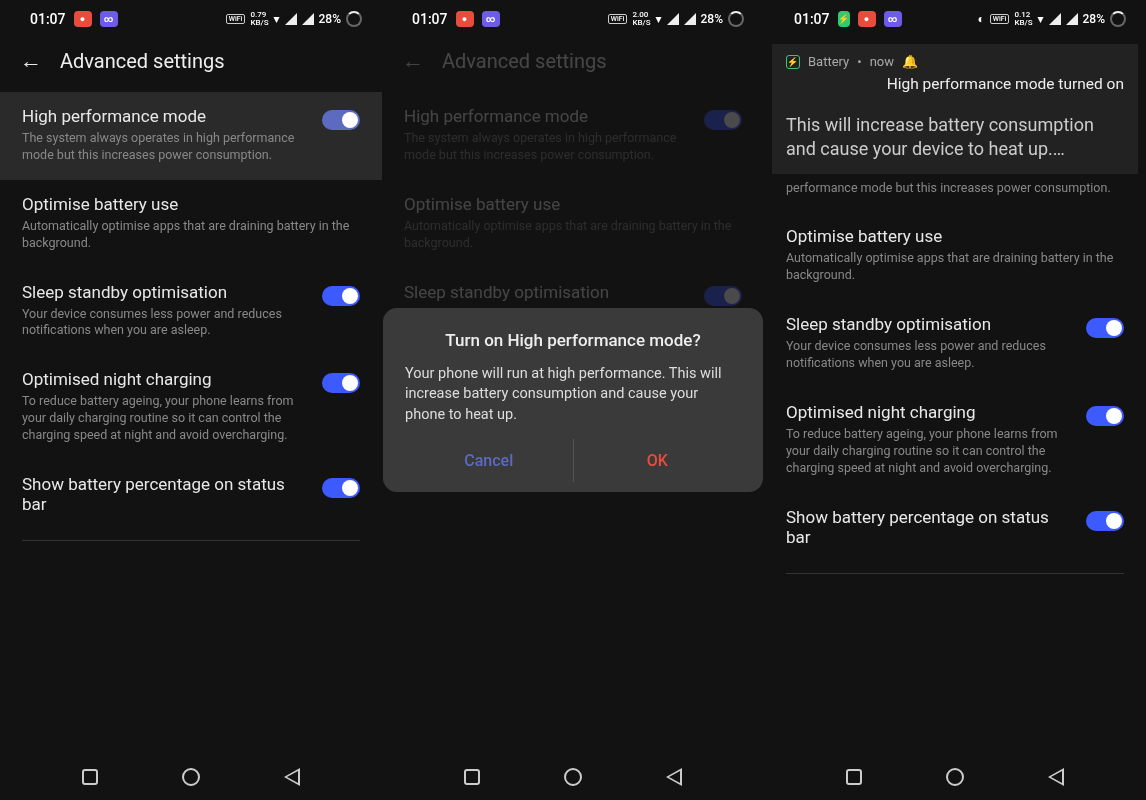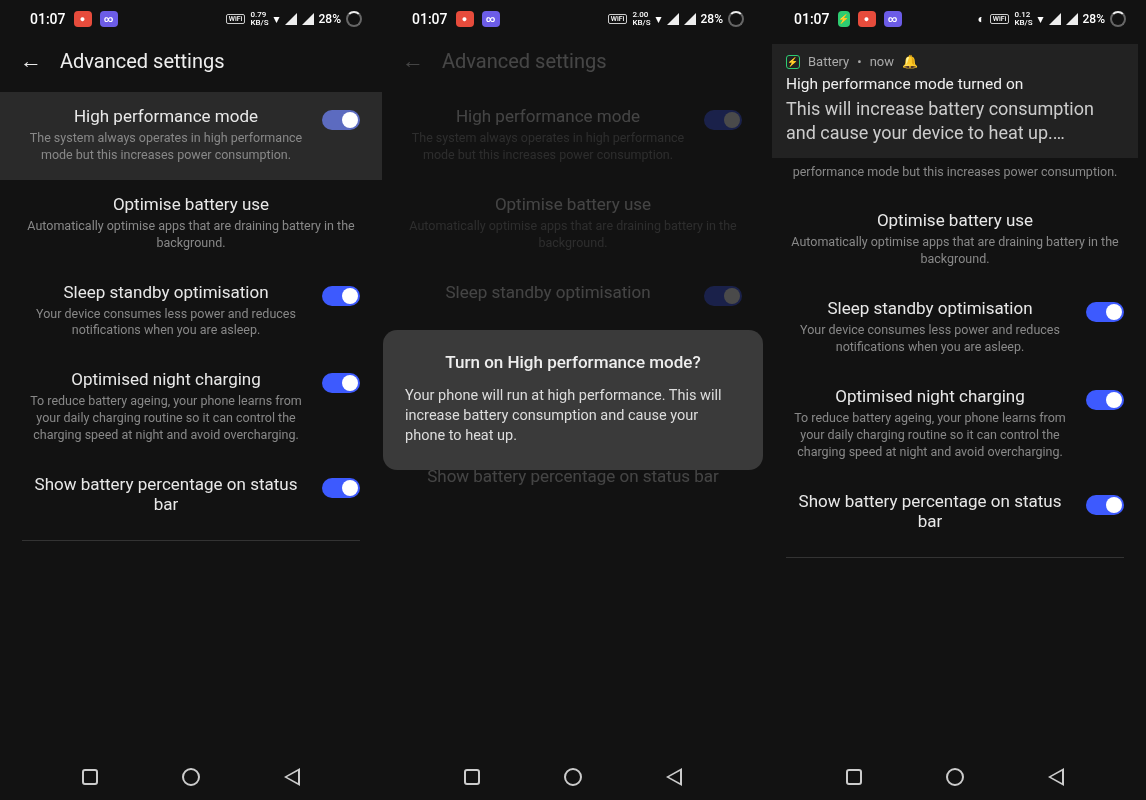--- a/index.html
+++ b/index.html
@@ -41,21 +41,21 @@
   .sb-wifi-box { border:1px solid #ccc; border-radius:2px; padding:0 2px; font-size:7px; line-height:8px; }
   .sb-tiny { font-size:8px; line-height:8px; text-align:left; }
   .header {
     display: flex;
     align-items: center;
     gap: 18px;
     padding: 10px 20px 18px 20px;
   }
   .back-arrow { font-size: 22px; cursor: pointer; }
   .header-title { font-size: 20px; font-weight: 400; color: #eee; }
-  .content { padding: 0 0; text-align: center; }
+  .content { padding: 0 0; }
   .row {
     padding: 14px 22px 16px 22px;
     display: flex;
     align-items: flex-start;
     justify-content: space-between;
     gap: 12px;
   }
   .row.highlight { background: #2a2a2a; }
   .row .text { flex: 1; }
   .row .title { font-size: 17px; color: #e8e8e8; margin-bottom: 4px; }
@@ -113,21 +113,21 @@
   .dialog-actions { display: flex; border-top: 0; }
   .dialog-btn { flex: 1; text-align: center; padding: 12px 0; font-size: 16px; font-weight: 500; cursor: pointer; }
   .dialog-btn.cancel { color: #5c6bc0; border-right: 1px solid #555; }
   .dialog-btn.ok { color: #e74c3c; }
   .notification {
     background: #222; margin: 6px 8px 0 8px; border-radius: 0;
     padding: 10px 14px 12px 14px;
   }
   .notif-head { display:flex; align-items:center; gap:8px; font-size:13px; color:#aaa; margin-bottom:6px; }
   .notif-badge { width:14px; height:14px; border:1px solid #2ecc71; border-radius:3px; display:inline-flex; align-items:center; justify-content:center; color:#2ecc71; font-size:9px; }
-  .notif-title { font-size:15.5px; color:#eee; margin-bottom:4px; }
+  .notif-title { font-size:15.5px; color:#eee; margin-bottom:20px;text-align:right; }
   .notif-body { font-size:18px; color:#ccc; line-height:1.35; }
   .bell { font-size:13px; }
   .spinner {
     width:16px; height:16px; border:2px solid #666; border-top-color:#eee; border-radius:50%;
     display:inline-block;
   }
   .signal { display:inline-block; position:relative; width:12px; height:12px; }
   .signal::before { content:''; position:absolute; bottom:0; right:0; border-style:solid; border-width:0 0 12px 12px; border-color:transparent transparent #eee transparent; }
 </style>
 </head>
@@ -253,20 +253,24 @@
     <div class="row" style="margin-top:130px;">
       <div class="text">
         <div class="title">Show battery percentage on status bar</div>
       </div>
     </div>
   </div>
   <div class="dialog-overlay">
     <div class="dialog">
       <div class="dialog-title">Turn on High performance mode?</div>
       <div class="dialog-body">Your phone will run at high performance. This will increase battery consumption and cause your phone to heat up.</div>
+      <div class="dialog-actions">
+        <div class="dialog-btn cancel">Cancel</div>
+        <div class="dialog-btn ok">OK</div>
+      </div>
     </div>
   </div>
   <div class="navbar">
     <div class="nav-icon nav-square"></div>
     <div class="nav-icon nav-circle"></div>
     <div class="nav-tri"></div>
   </div>
 </div>
 
 <div class="screen">

